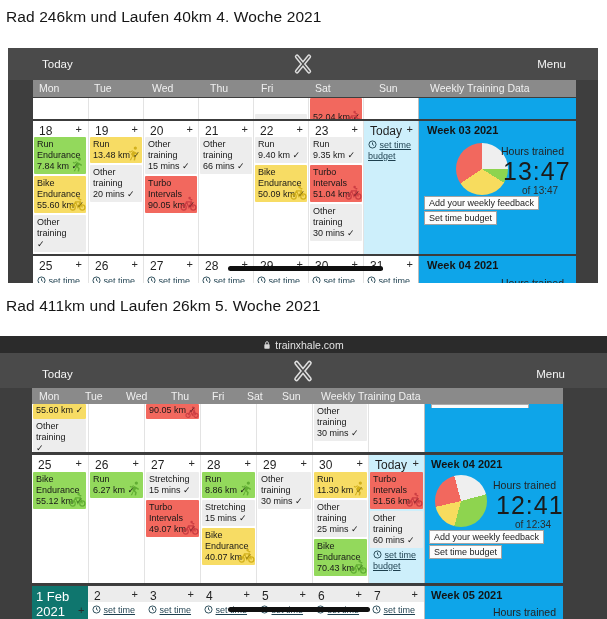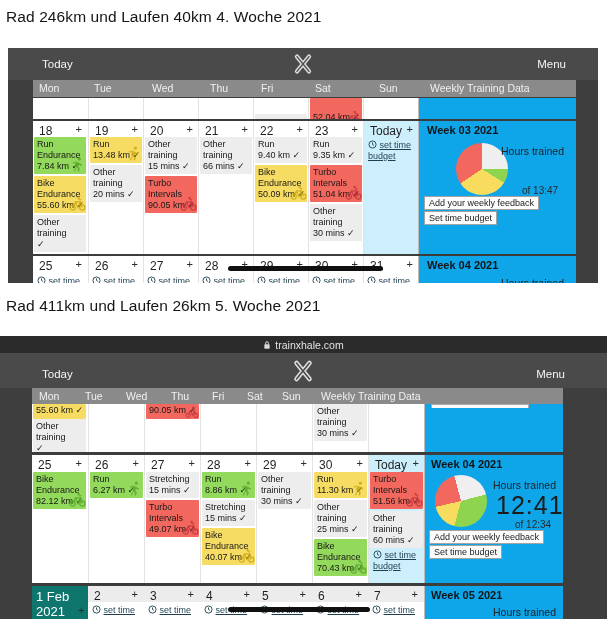--- a/index.html
+++ b/index.html
@@ -253,20 +253,21 @@
           </svg>
         <span class="txt">set time</span><br>
         <span class="txt">budget</span>
       </div>
     </div>
 
     <div class="panel" style="left:385px;width:158px;">
       <span class="ptitle" style="left:8px;top:3px;">Week 03 2021</span>
       <div class="pie" style="left: 37px; top: 22px; width: 52px; height: 52px; background: conic-gradient(rgb(239, 239, 239) 0deg, rgb(239, 239, 239) 90deg, rgb(142, 212, 79) 90deg, rgb(142, 212, 79) 122deg, rgb(247, 220, 94) 122deg, rgb(247, 220, 94) 236deg, rgb(242, 104, 94) 236deg, rgb(242, 104, 94) 360deg);"></div>
       <span class="hlabel" style="left:82px;top:24px;">Hours trained</span>
+      <span class="hbig" style="left:84px;top:36px;">13:47</span>
       <span class="hof" style="left:103px;top:64px;">of 13:47</span>
       <span class="wbtn" style="left:5px;top:75px;">Add your weekly feedback</span>
       <span class="wbtn" style="left:5px;top:90px;">Set time budget</span>
     </div>
   </div>
 
   <div class="hdiv" style="left:25px;top:206px;width:543px;"></div>
 
   <div class="row" style="left:25px;top:208px;width:543px;height:27px;">
     <div class="col first" style="left:0;width:55px;">
@@ -394,21 +395,21 @@
   <div class="hdiv" style="left:32px;top:116px;width:531px;"></div>
 
   <div class="row" style="left:32px;top:119px;width:531px;height:128px;">
 
     <div class="col first" style="left:0;width:56px;">
       <span class="dnum">25</span>
       <span class="plus">+</span>
       <div class="ev green" style="top:17px;height:33px;">
         <div>Bike</div>
         <div>Endurance</div>
-        <div>82.12 km ✓</div>
+        <div>55.12 km ✓</div>
         <svg class="icon">
             <use href="#sym-bike"></use>
           </svg>
       </div>
     </div>
 
     <div class="col" style="left:56px;width:56px;">
       <span class="dnum">26</span>
       <span class="plus">+</span>
       <div class="ev green" style="top:17px;height:22px;">

